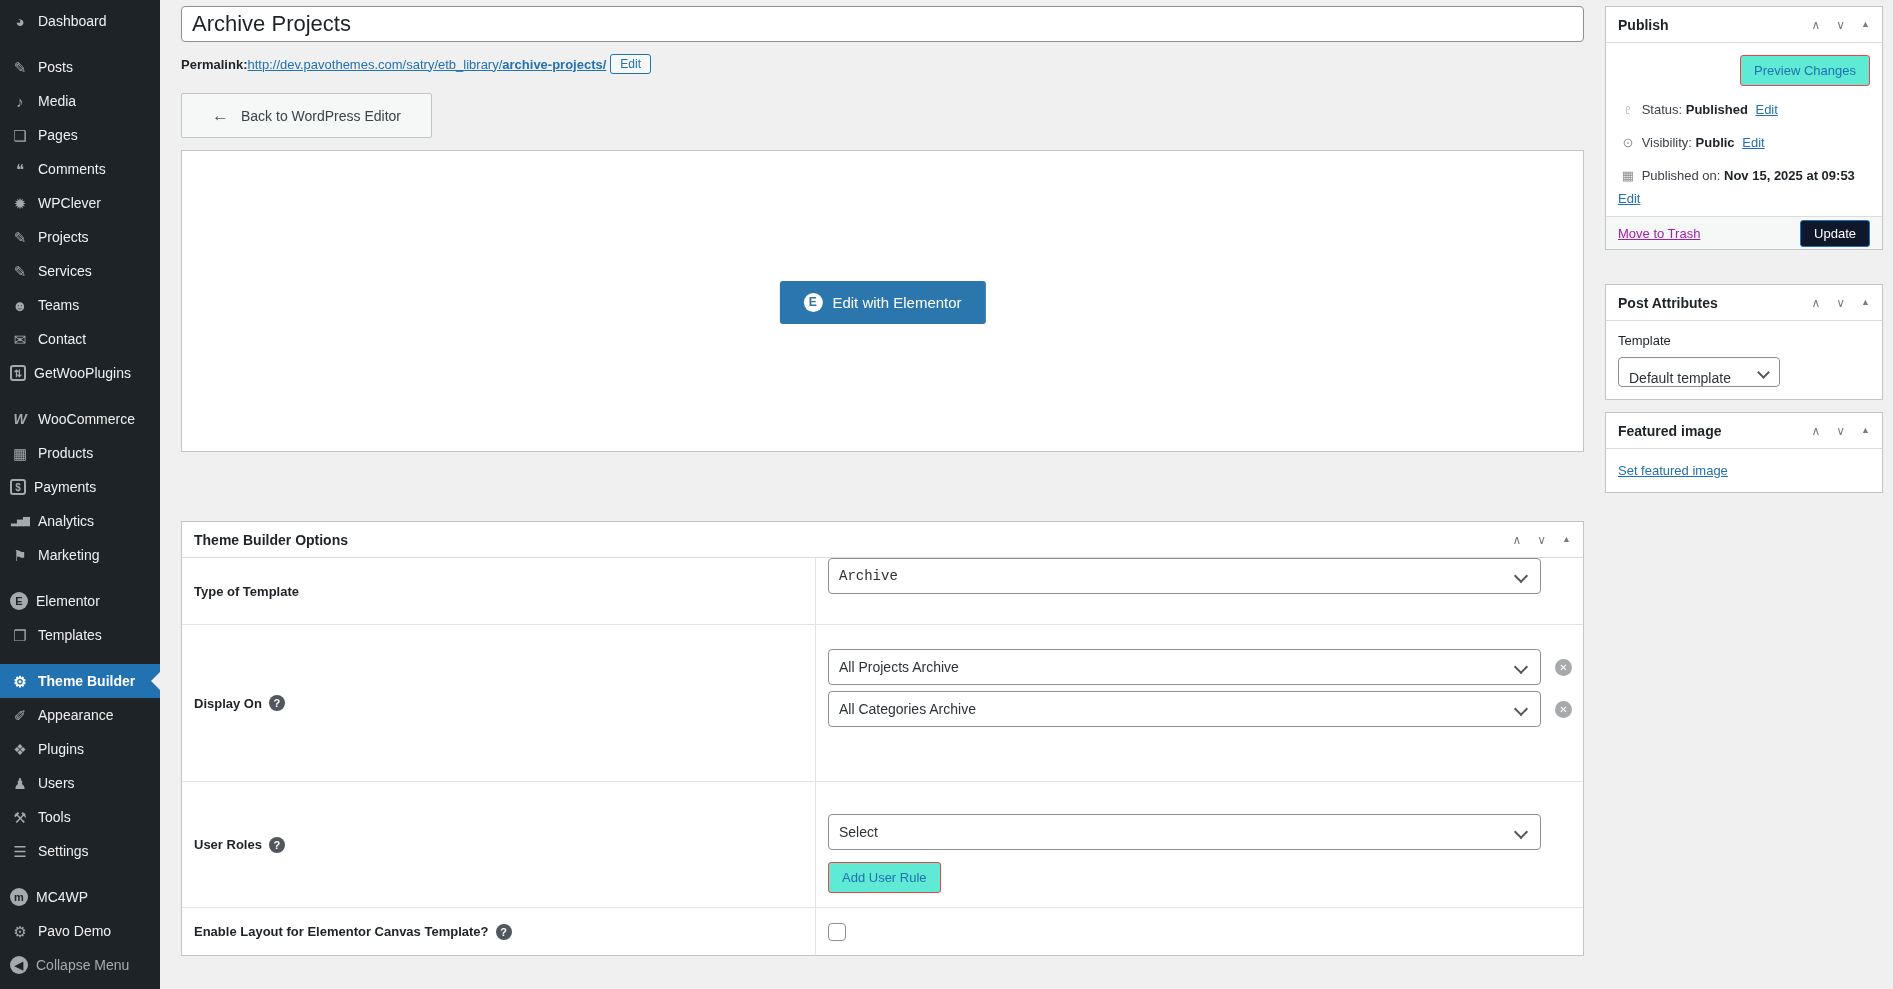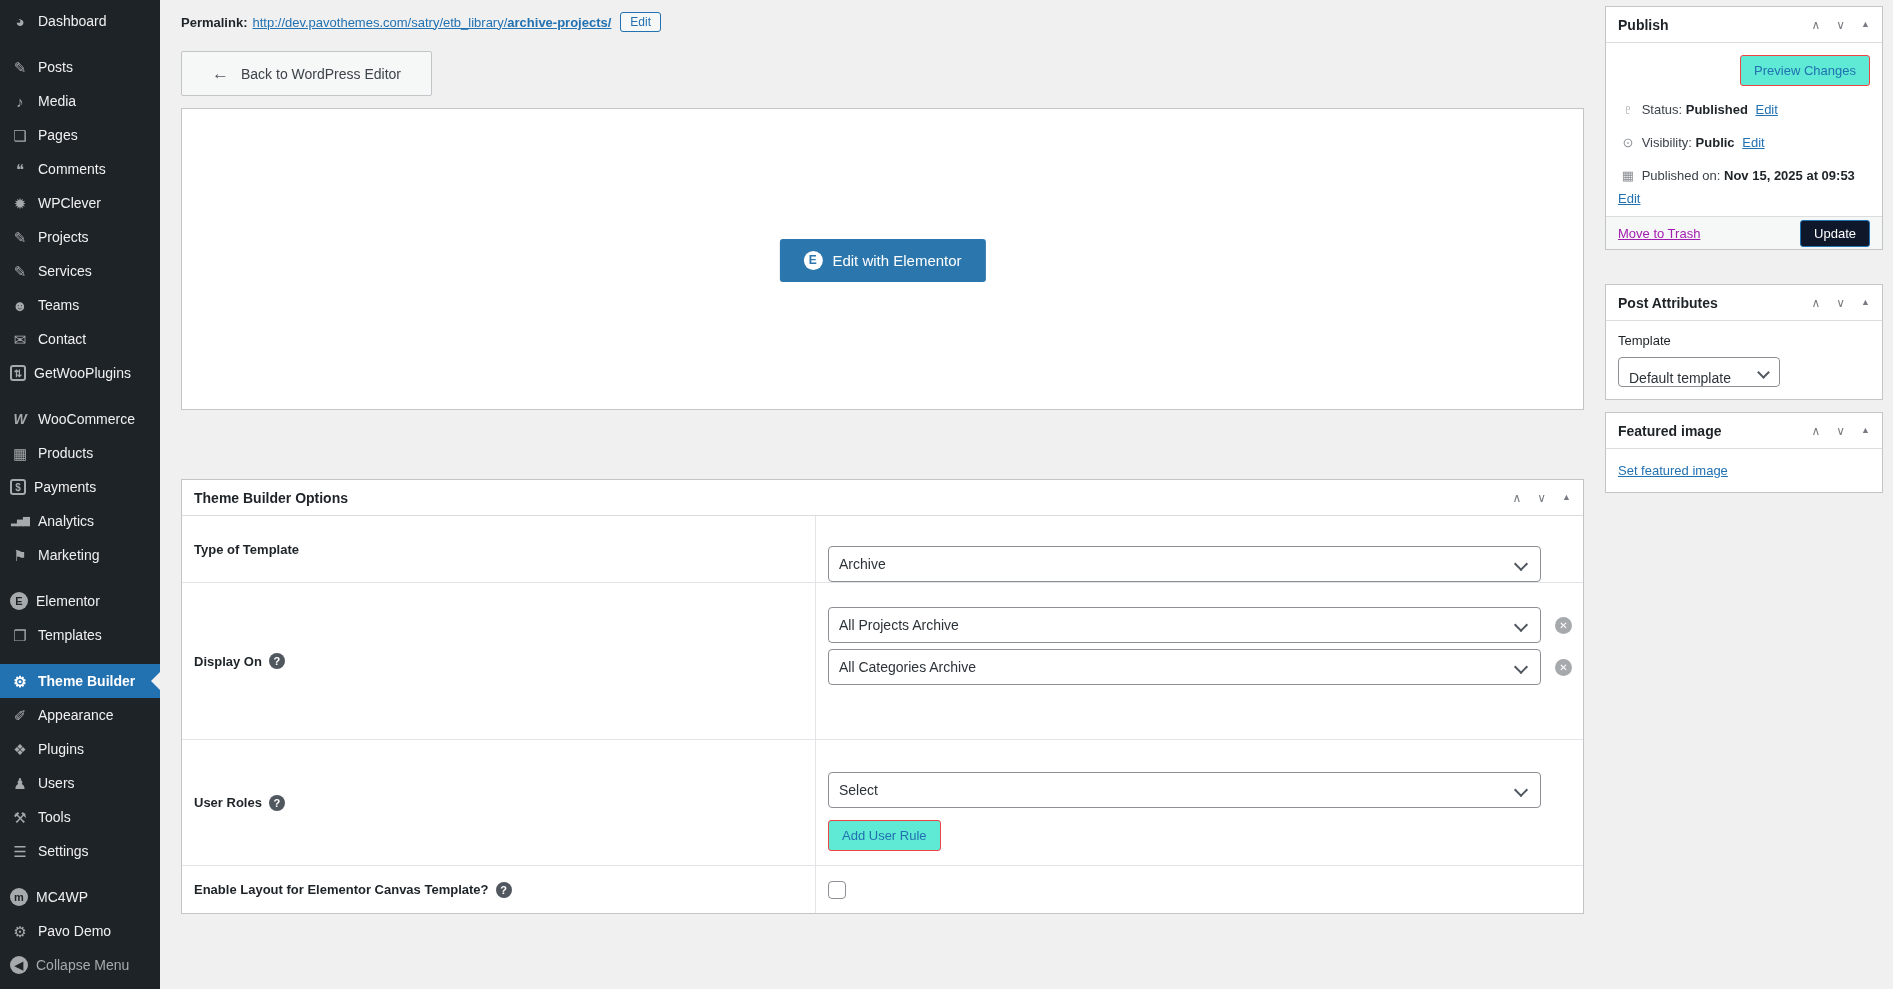--- a/index.html
+++ b/index.html
@@ -54,21 +54,21 @@
   .side-col { position:absolute; left:1445px; top:6px; width:278px; }
 
   .title-input {
     width:100%; height:36px; margin-top:6px;
     border:1px solid #8c8f94; border-radius:4px; background:#fff;
     font-family:"Liberation Sans", sans-serif;
     font-size:22px; color:#1d2327; padding:3px 10px; outline:none;
   }
   .permalink-row {
     margin-top:12px; font-size:13px; color:#1d2327;
-    display:flex; align-items:center; gap:5px;
+    display:flex; align-items:center; 
   }
   .permalink-row .pl-label { font-weight:bold; }
   .permalink-row a { color:#2271b1; text-decoration:underline; }
   .permalink-row .slug { font-weight:bold; }
   .btn-small {
     display:inline-block; padding:2px 9px; margin-left:4px;
     border:1px solid #2271b1; border-radius:3px; background:#f6f7f7;
     color:#2271b1; font-size:12px; cursor:pointer;
   }
   .back-btn {
@@ -109,21 +109,21 @@
   
   .tb-panel { margin-top:69px; }
   .tb-row { display:flex; border-bottom:1px solid #e2e4e7; }
   .tb-row:last-child { border-bottom:none; }
   .tb-left {
     width:634px; min-width:634px; border-right:1px solid #e2e4e7;
     padding:0 12px; display:flex; align-items:center; gap:7px;
     font-weight:bold; font-size:13px; color:#1d2327;
   }
   .tb-right { flex:1; padding:0 12px; }
-  .row-type { height:67px; } .row-type .tb-right { display:flex; align-items:flex-end; }
+  .row-type { height:67px; } .row-type .tb-right { display:flex; align-items:flex-start;font-family:Liberation Mono, monospace; }
   .row-display { height:157px; } .row-display .tb-right { padding-top:24px; }
   .row-roles { height:126px; } .row-roles .tb-right { padding-top:32px; }
   .row-canvas { height:47px; } .row-canvas .tb-right { display:flex; align-items:center; }
 
   .help-icon {
     width:16px; min-width:16px; height:16px; border-radius:50%;
     background:#50575e; color:#fff; font-size:11px; font-weight:bold;
     line-height:16px; text-align:center; display:inline-block;
   }
   .sel {
@@ -322,20 +322,21 @@
     <span class="mi-icon circle">◀</span>
     <span class="mi-label">Collapse Menu</span>
   </div>
 </nav>
 </div>
 
 <div class="content">
 
   <div class="main-col">
 
+    <input class="title-input" type="text" value="Archive Projects" style="">
 
     <div class="permalink-row">
       <span class="pl-label">Permalink:</span>
       <a><span>http://dev.pavothemes.com/satry/etb_library/</span><span class="slug">archive-projects/</span></a>
       <span class="btn-small">Edit</span>
     </div>
 
     <div class="back-btn">
       <span class="arrow">←</span>
       <span>Back to WordPress Editor</span>

